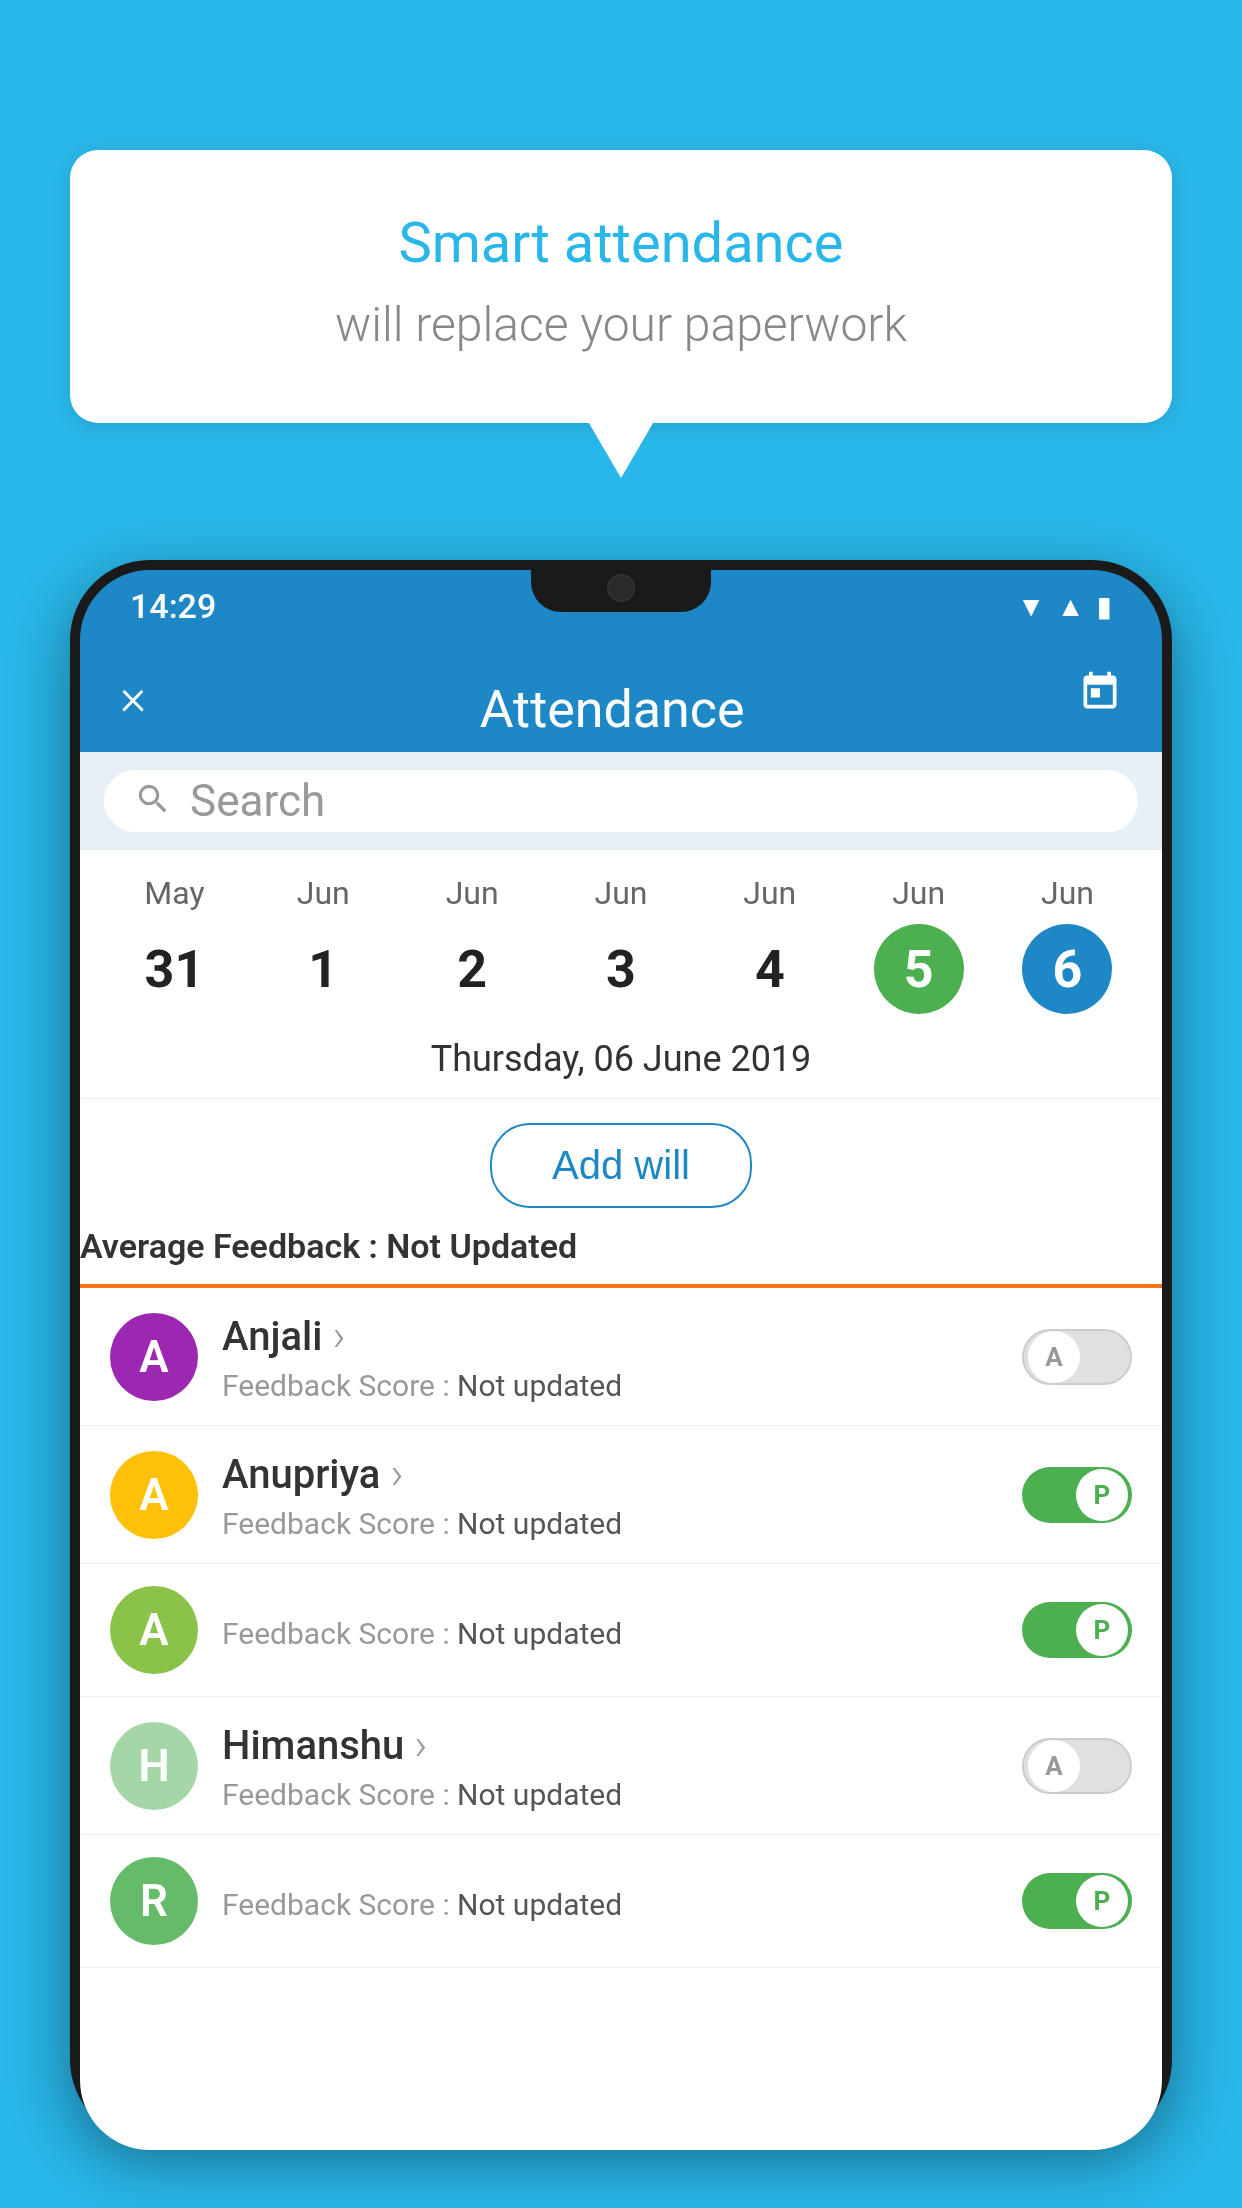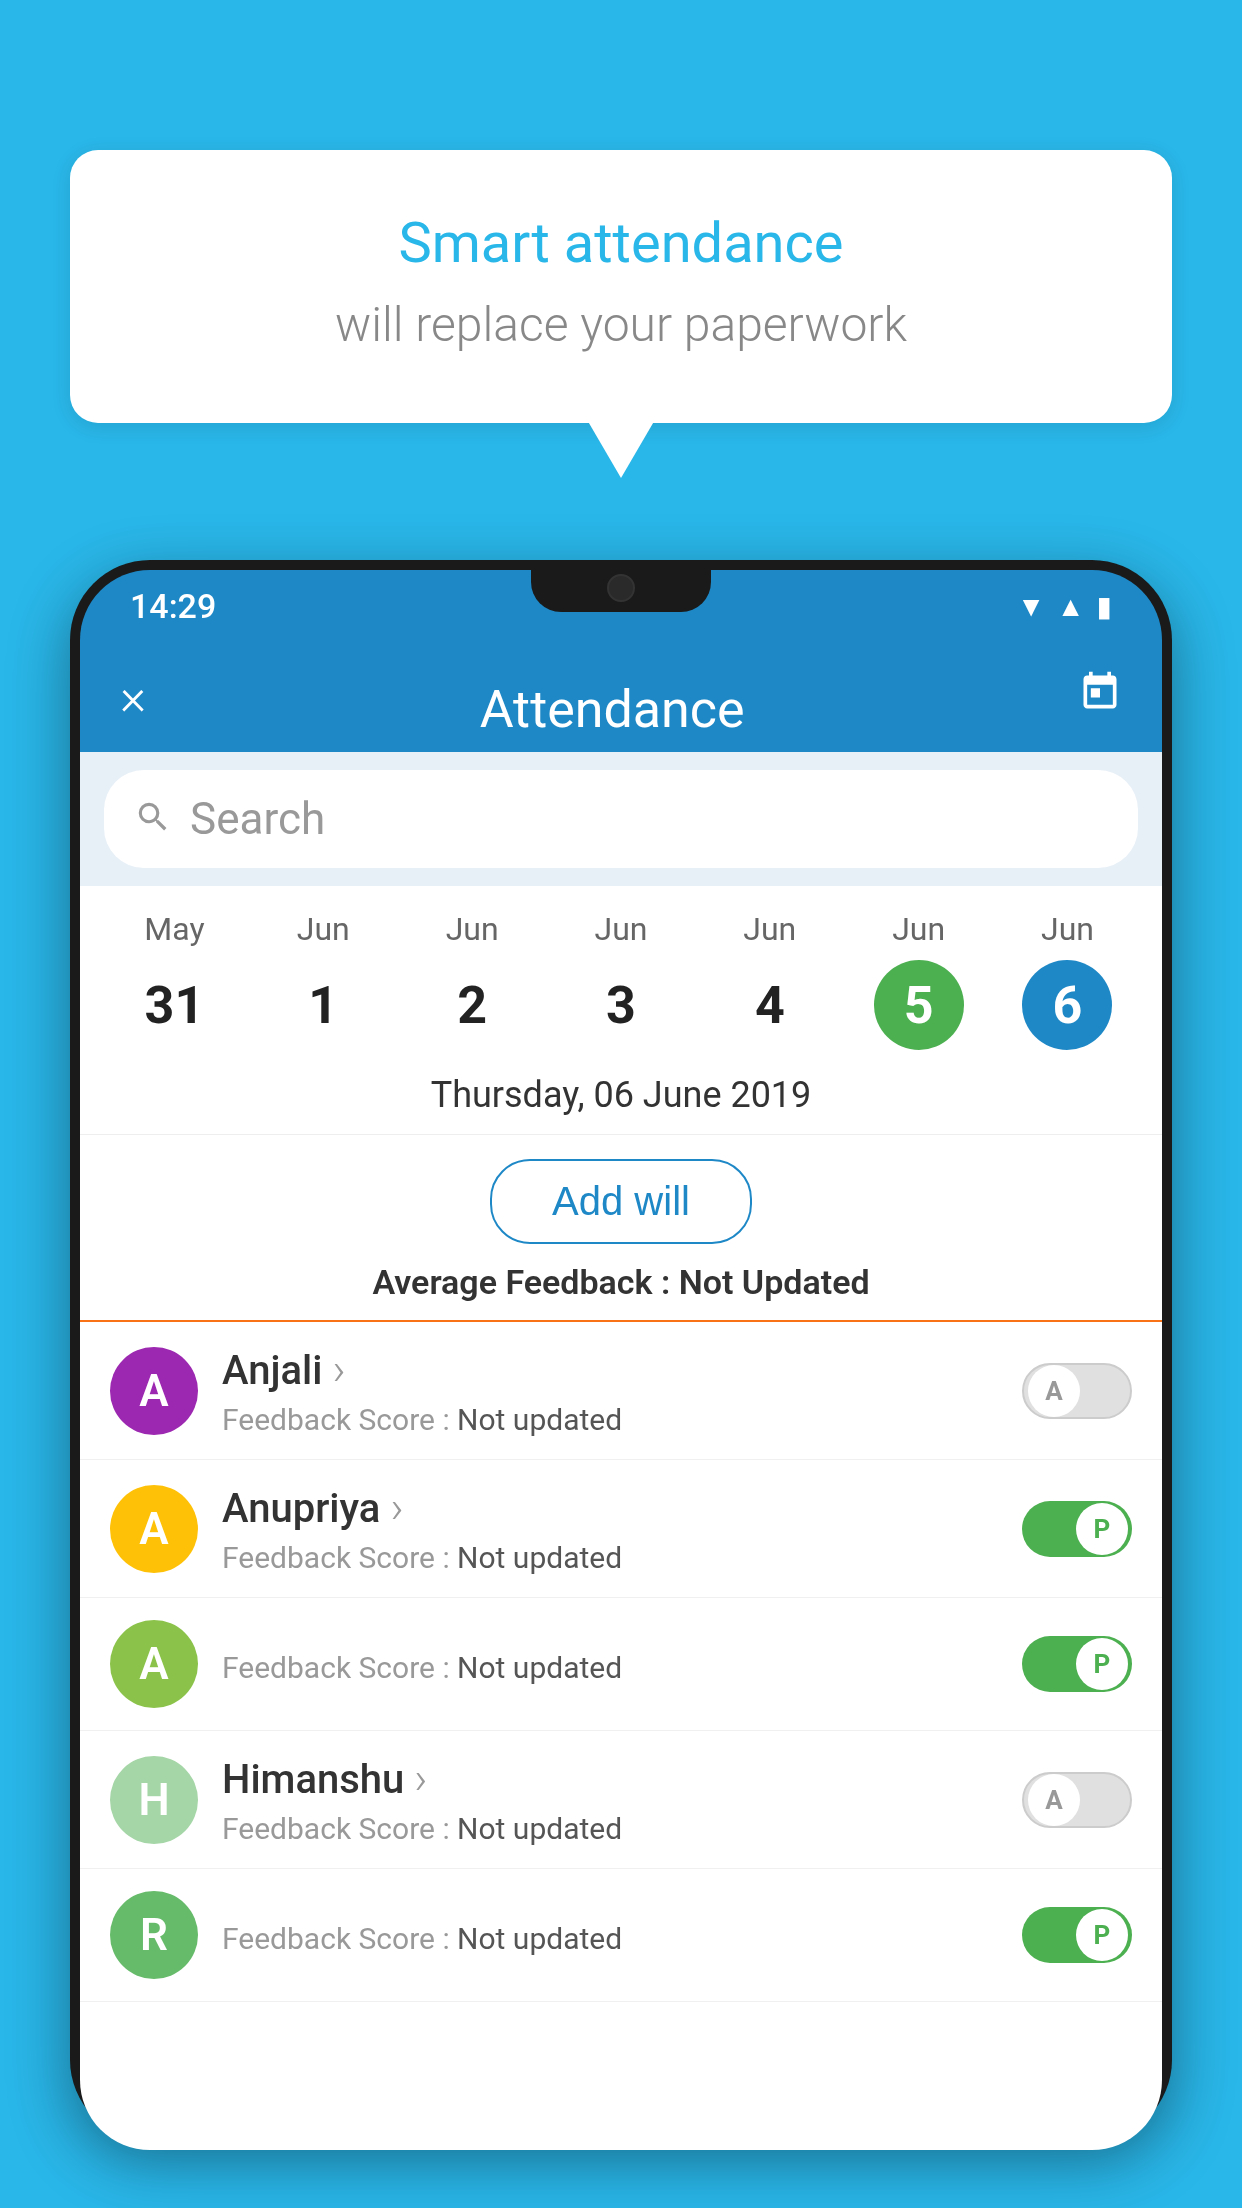--- a/index.html
+++ b/index.html
@@ -163,21 +163,21 @@
 
     
     .search-bar-container {
       padding: 18px 24px;
       background: #e8f0f7;
     }
 
     .search-bar {
       background: white;
       border-radius: 40px;
-      height: 98px;
+      height: 62px;
       display: flex;
       align-items: center;
       padding: 0 30px;
       gap: 18px;
     }
 
     .search-text {
       color: #999;
       font-size: 44px;
     }
@@ -246,25 +246,25 @@
       border-radius: 40px;
       padding: 18px 60px;
       color: #1e88c7;
       font-size: 40px;
       background: white;
       cursor: pointer;
     }
 
     
     .avg-feedback {
-      text-align: center;
+      text-align: left;
       color: #777;
       font-size: 34px;
       padding-bottom: 18px;
-      border-bottom: 2px solid #f97316;
+      border-bottom: 4px solid #f97316;
     }
 
     .avg-feedback span {
       color: #333;
       font-weight: 600;
     }
 
     
     .student-list {
       overflow: hidden;

